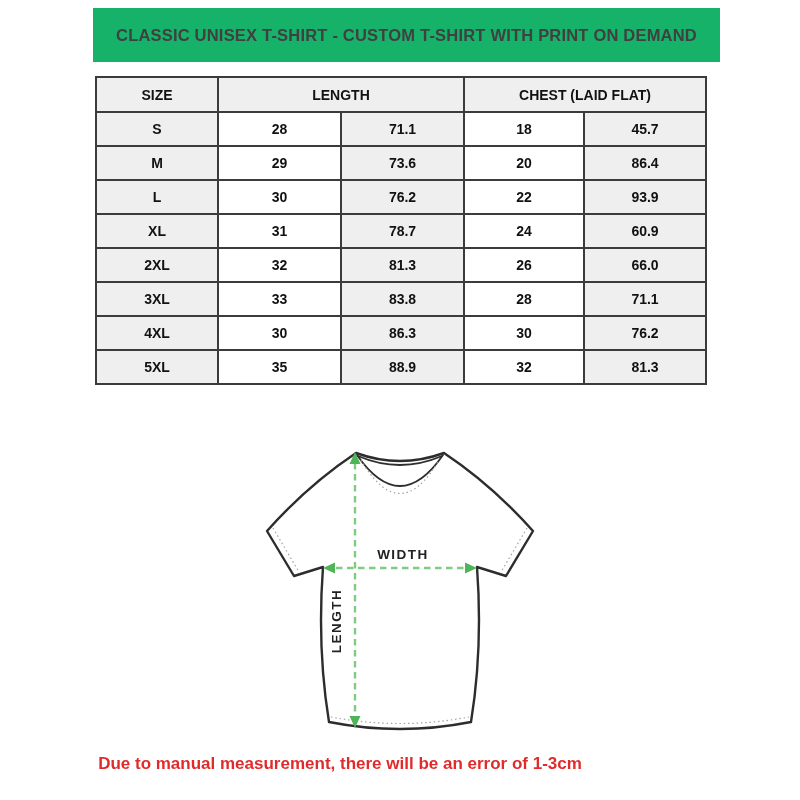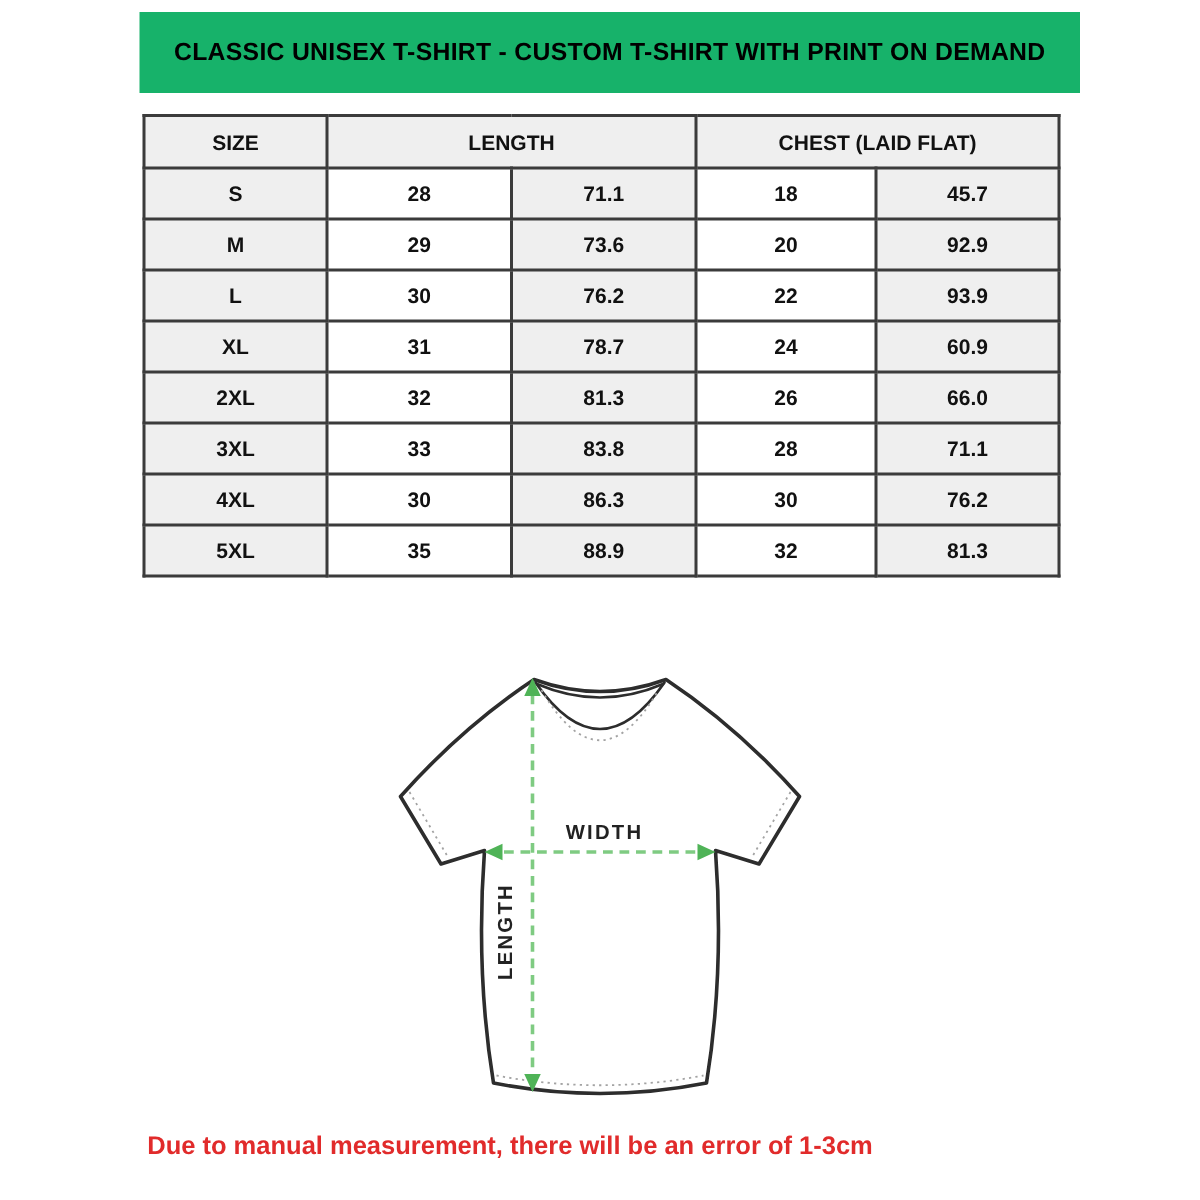--- a/index.html
+++ b/index.html
@@ -2,21 +2,21 @@
 <html style="--banner_green: #17B26A; --arrow_green: #7FCB82; --arrowhead_green: #4FB357; --note_red: #E12B2B; --cell_gray: #EFEFEF; --border_dark: #3B3B3B;"><head>
 <meta charset="utf-8">
 <style>
   html,body{margin:0;padding:0;background:#ffffff;}
   #stage{position:relative;width:800px;height:800px;background:#ffffff;overflow:hidden;
          font-family:"Liberation Sans",sans-serif;}
 
   
   #banner{position:absolute;left:93px;top:8px;width:627px;height:54px;
           background:var(--banner_green,#17B26A);display:flex;align-items:center;justify-content:center;}
-  #banner .title{color:#000000;font-weight:bold;font-size:16.5px;letter-spacing:.2px;white-space:nowrap;}
+  #banner .title{color:#404040;font-weight:bold;font-size:16.5px;letter-spacing:.2px;white-space:nowrap;}
 
   
   #size-table{position:absolute;left:95px;top:76px;width:610px;border-collapse:collapse;table-layout:fixed;}
   #size-table th,#size-table td{border:2px solid var(--border_dark,#3B3B3B);
           font-weight:bold;font-size:14px;color:#111;text-align:center;vertical-align:middle;
           padding:0;background:#ffffff;}
   #size-table th{height:33px;background:var(--cell_gray,#EFEFEF);}
   #size-table td{height:32px;}
   #size-table td.g{background:var(--cell_gray,#EFEFEF);}
 
@@ -62,21 +62,21 @@
       <td>28</td>
       <td class="g">71.1</td>
       <td>18</td>
       <td class="g">45.7</td>
     </tr>
     <tr>
       <td class="g">M</td>
       <td>29</td>
       <td class="g">73.6</td>
       <td>20</td>
-      <td class="g">92.9</td>
+      <td class="g">86.4</td>
     </tr>
     <tr>
       <td class="g">L</td>
       <td>30</td>
       <td class="g">76.2</td>
       <td>22</td>
       <td class="g">93.9</td>
     </tr>
     <tr>
       <td class="g">XL</td>

